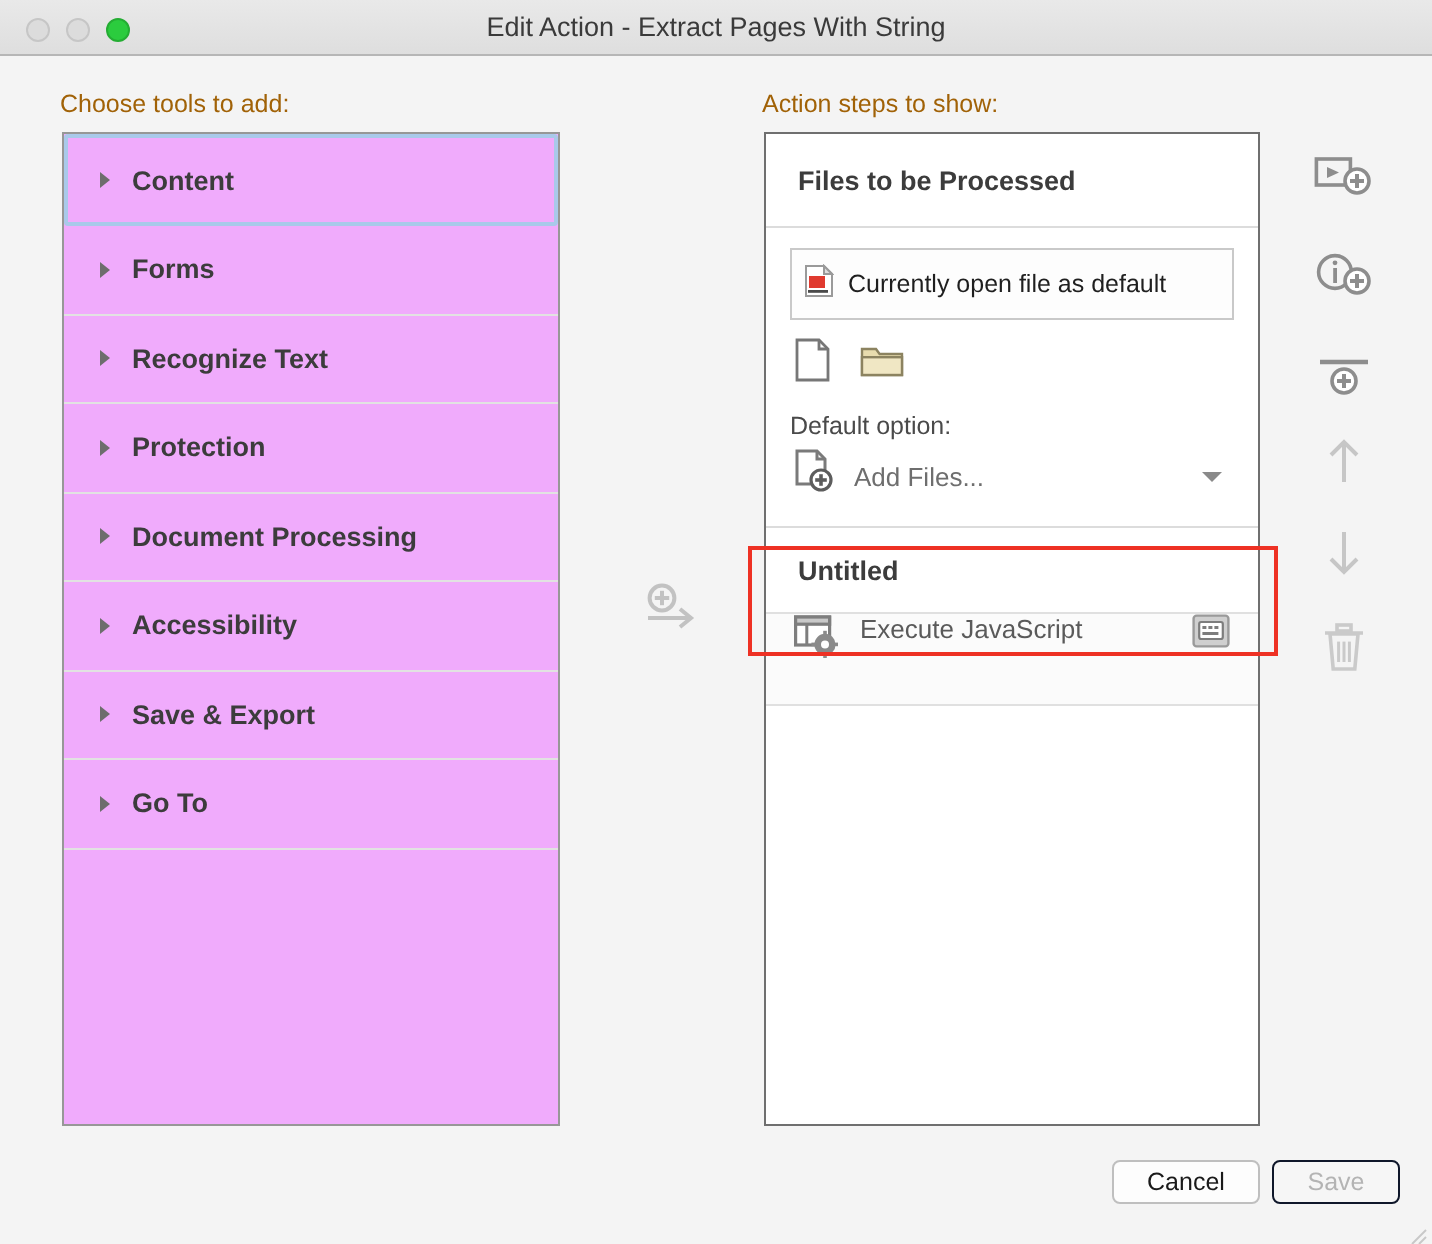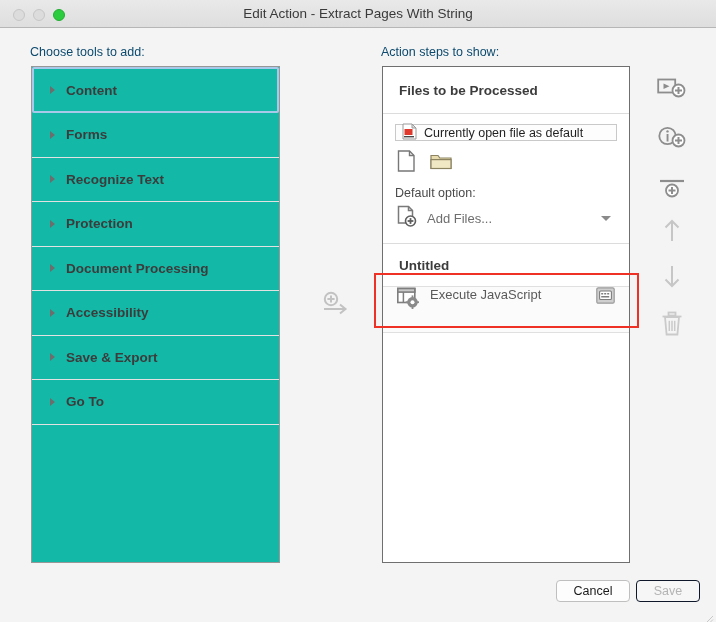--- a/index.html
+++ b/index.html
@@ -45,33 +45,33 @@
     line-height: 28px;
     text-align: center;
     font-size: 13.5px;
     color: #3a3a3a;
   }
 
   
   .section-label {
     position: absolute;
     font-size: 12.5px;
-    color: #0c4a6e;
+    color: #a16207;
   }
   .label-left  { left: 30px; top: 45px; }
   .label-right { left: 381px; top: 45px; }
 
   
   .tools-panel {
     position: absolute;
     left: 31px;
     top: 66px;
     width: 249px;
     height: 497px;
-    background: #14b8a6;
+    background: #f0abfc;
     border: 1px solid #979797;
     box-sizing: border-box;
   }
   .tool-row {
     position: relative;
     height: 44.5px;
     display: flex;
     align-items: center;
     padding-left: 18px;
     box-sizing: border-box;
@@ -131,21 +131,21 @@
     font-weight: bold;
     color: #3c3c3c;
     border-bottom: 1px solid #dcdcdc;
     background: #ffffff;
   }
   .files-body {
     padding: 10px 12px 12px 12px;
     border-bottom: 1px solid #dcdcdc;
   }
   .file-chip {
-    height: 17px;
+    height: 36px;
     border: 1px solid #c9c9c9;
     background: #fdfdfd;
     display: flex;
     align-items: center;
     padding-left: 6px;
     box-sizing: border-box;
     font-size: 12.5px;
     color: #1f1f1f;
   }
   .file-chip .pdf-ico { margin-right: 7px; flex: 0 0 auto; }

